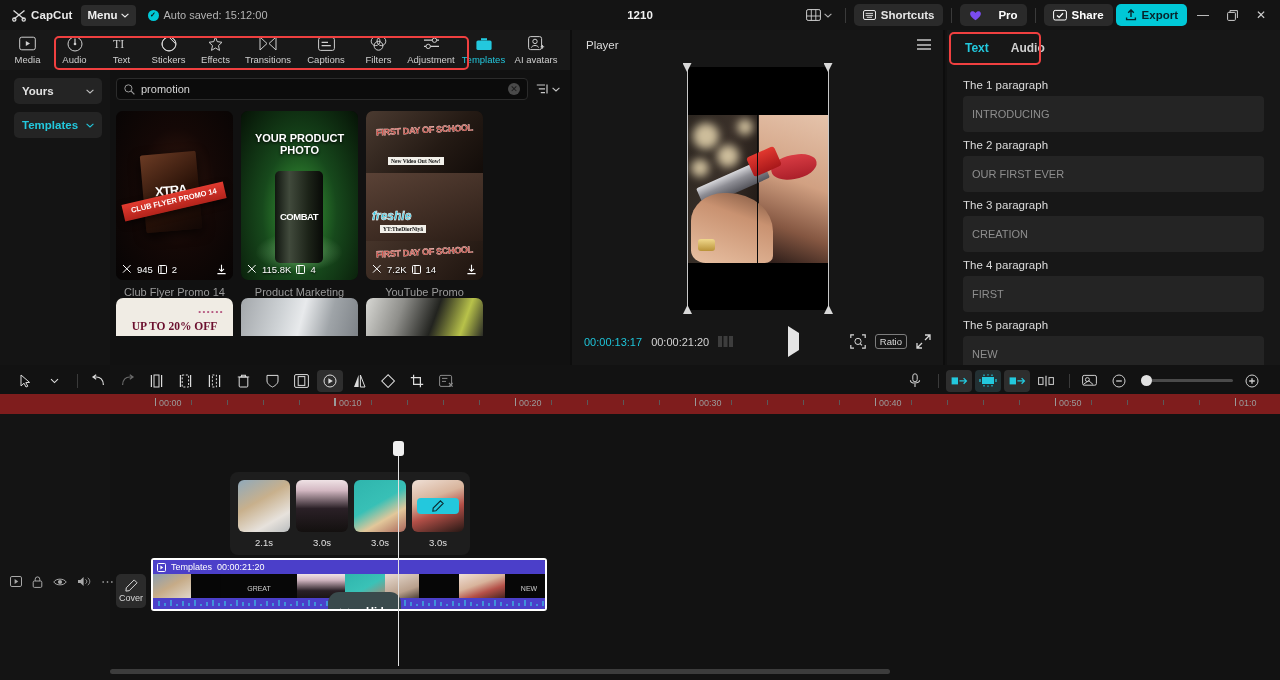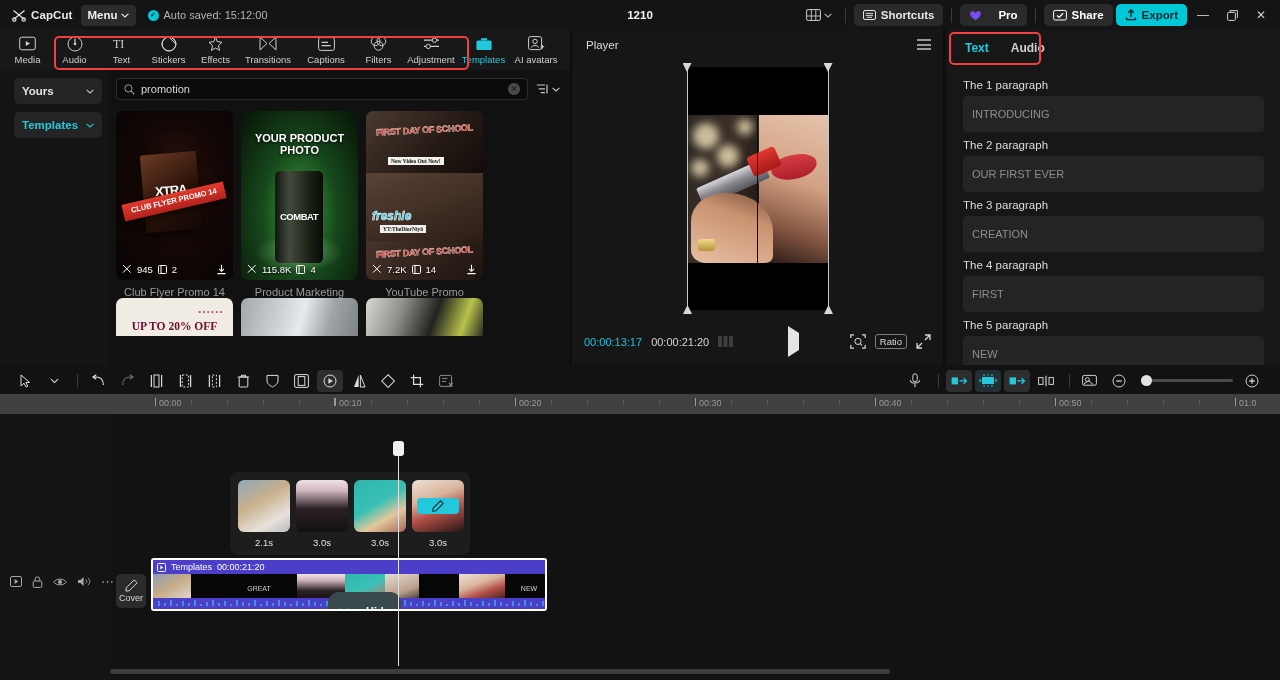--- a/index.html
+++ b/index.html
@@ -274,21 +274,21 @@
     justify-content: center; color: #cfcfcf; margin-right: 3px;
   }
   .tb-ico.boxed { background: #2e2e2e; border-radius: 4px; }
   .tb-ico.cyan { color: #23c8dd; }
   .tb-ico.cyanbox { background: #233033; border-radius: 4px; color: #23c8dd; }
   .tb-sep { width: 1px; height: 14px; background: #3a3a3a; margin: 0 7px; }
   .tb-spacer { flex: 1; }
   .zoomslider { width: 92px; height: 3px; background: #4a4a4a; border-radius: 2px; position: relative; margin: 0 6px; }
   .zoomknob { position: absolute; left: 0; top: -4px; width: 11px; height: 11px; border-radius: 50%; background: #e2e2e2; }
 
-  .ruler { position: absolute; top: 27px; left: 0; right: 0; height: 20px; background: #404040; }
+  .ruler { position: absolute; top: 27px; left: 0; right: 0; height: 20px; background: #7f1d1d; }
   .tick { position: absolute; top: 6px; width: 1px; height: 5px; background: #5a5a5a; }
   .tick.major { top: 4px; height: 8px; background: #9a9a9a; }
   .rlabel { position: absolute; top: 4px; font-size: 9px; color: #9a9a9a; }
 
   .tracks { position: absolute; top: 47px; left: 0; right: 0; bottom: 0; }
   .track-gutter { position: absolute; left: 0; top: 0; width: 110px; bottom: 0; background: #141414; }
   .gut-icons { position: absolute; top: 160px; left: 10px; display: flex; gap: 10px; align-items: center; color: #a8a8a8; }
   .coverbtn {
     position: absolute; left: 116px; top: 160px; width: 30px; height: 34px;
     background: #2b2b2b; border-radius: 5px; display: flex; flex-direction: column;

